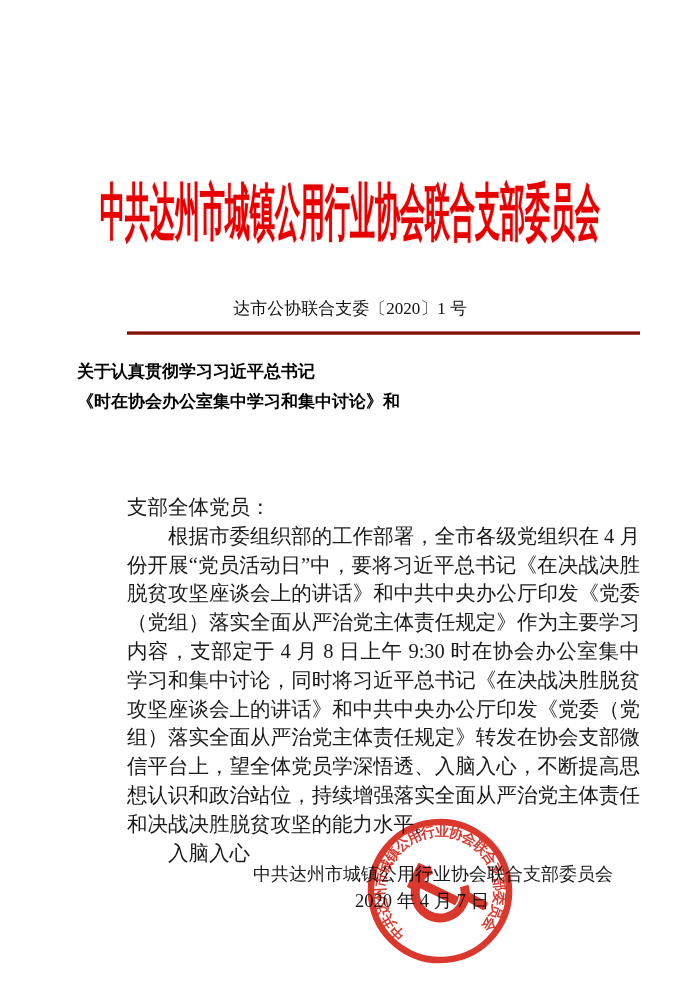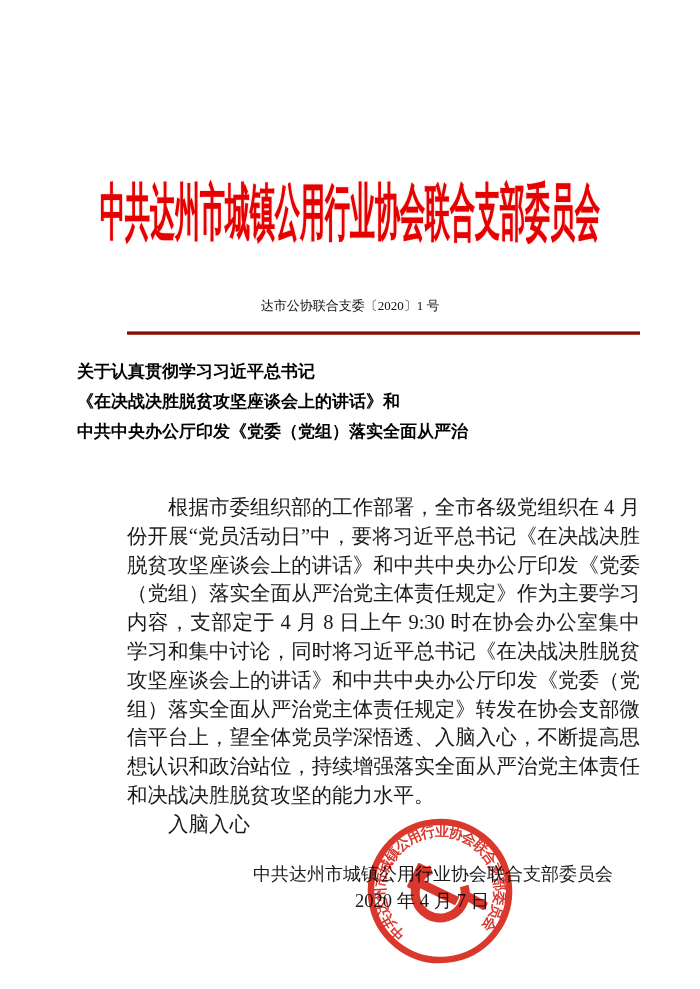--- a/index.html
+++ b/index.html
@@ -12,21 +12,21 @@
   .org-header {
     position:absolute; top:182px; left:0; width:100%;
     text-align:center; white-space:nowrap;
     font-size:25px; line-height:30px; font-weight:bold;
     color:#e60000;
     transform:scaleY(2.45); transform-origin:50% 50%;
     text-shadow:0 0 1px rgba(230,0,0,.4);
   }
   .doc-number {
     position:absolute; top:281px; left:0; width:100%;
-    text-align:center; font-size:13px; color:#111;
+    text-align:center; font-size:17px; color:#111;
   }
   .red-rule {
     position:absolute; top:315px; left:95px; width:513px; height:4px;
     background:linear-gradient(to bottom,#dd9c8f 0%,#7e120a 35%,#7e120a 68%,#c96a5e 100%);
   }
   .doc-title {
     position:absolute; top:341px; left:45px; width:610px;
     text-align:left; font-weight:bold; color:#000;
     font-size:17px; line-height:30px;
   }
@@ -56,25 +56,25 @@
 <div class="page">
 
   <div class="org-header">中共达州市城镇公用行业协会联合支部委员会</div>
 
   <div class="doc-number">达市公协联合支委〔2020〕1 号</div>
 
   <div class="red-rule"></div>
 
   <div class="doc-title">
     <div>关于认真贯彻学习习近平总书记</div>
-    <div>《在决战决胜脱贫攻坚座谈会上的讲话》和</div>
-    <div>中共中央办公厅印发《党委（党组）落实全面从严治</div>
+    <div>《时在协会办公室集中学习和集中讨论》和</div>
   </div>
 
   <div class="body-text">
+    <p>支部全体党员：</p>
     <p class="indent">根据市委组织部的工作部署，全市各级党组织在 4 月份开展“党员活动日”中，要将习近平总书记《在决战决胜脱贫攻坚座谈会上的讲话》和中共中央办公厅印发《党委（党组）落实全面从严治党主体责任规定》作为主要学习内容，支部定于 4 月 8 日上午 9:30 时在协会办公室集中学习和集中讨论，同时将习近平总书记《在决战决胜脱贫攻坚座谈会上的讲话》和中共中央办公厅印发《党委（党组）落实全面从严治党主体责任规定》转发在协会支部微信平台上，望全体党员学深悟透、入脑入心，不断提高思想认识和政治站位，持续增强落实全面从严治党主体责任和决战决胜脱贫攻坚的能力水平。</p>
     <p class="indent">入脑入心</p>
   </div>
 
   <div class="signature">中共达州市城镇公用行业协会联合支部委员会</div>
 
   <div class="date">2020 年 4 月 7 日</div>
 
   <svg class="seal" viewBox="0 0 172 172" xmlns="http://www.w3.org/2000/svg">
     <defs>

